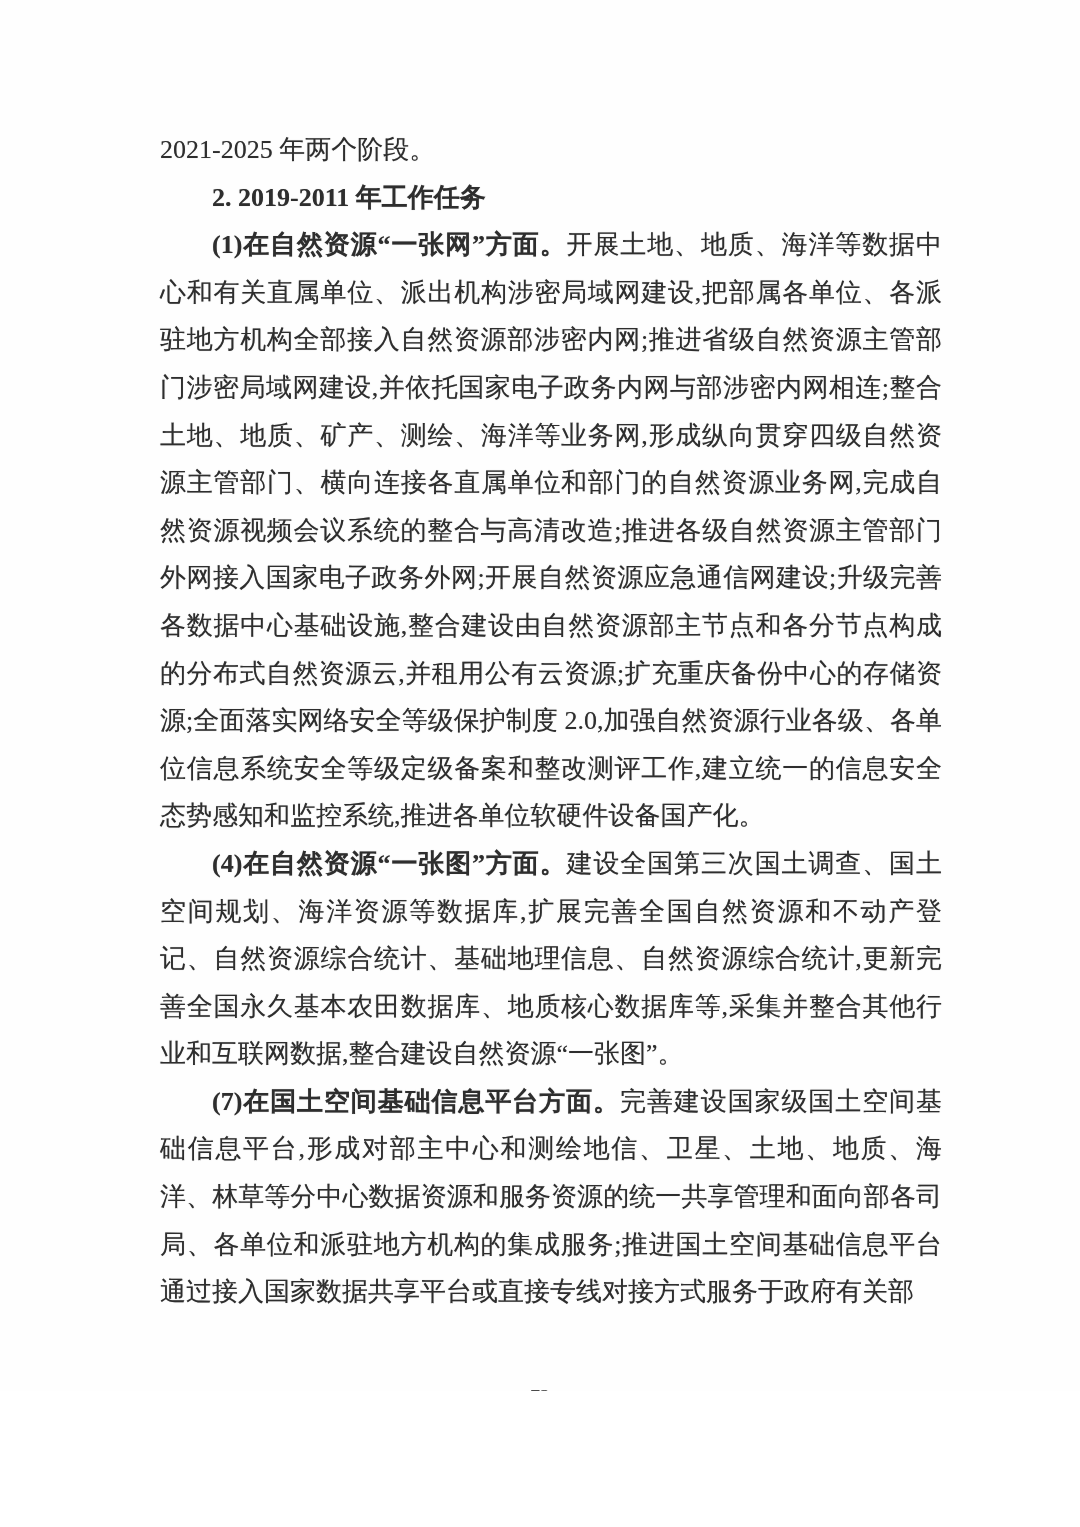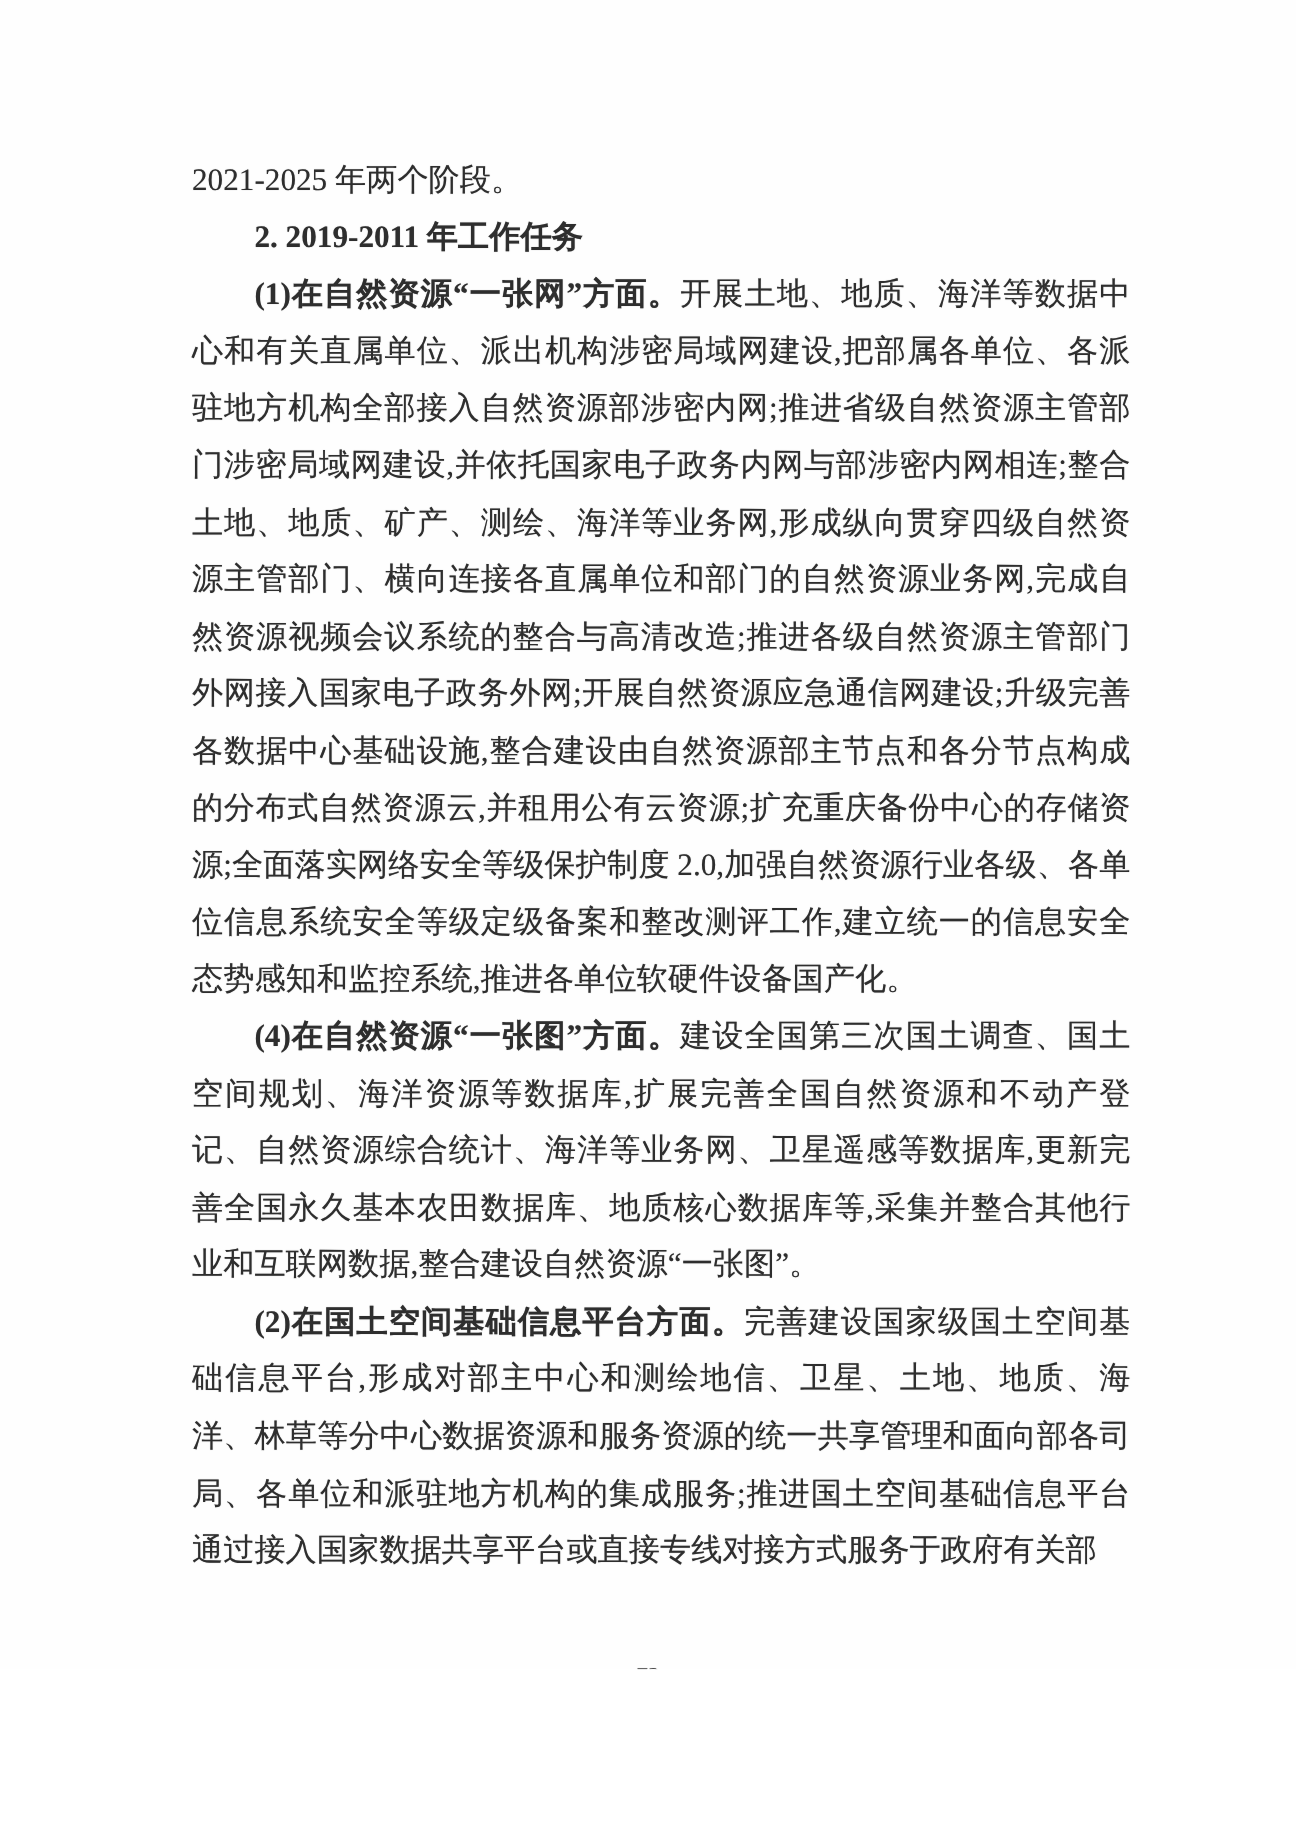--- a/index.html
+++ b/index.html
@@ -48,17 +48,17 @@
   }
 </style>
 </head>
 <body>
 
 <div class="page">
   <div class="doc-body">
       <p class="para"><span class="seg">2021-2025 年两个阶段。</span></p>
       <p class="para indent"><span class="seg bold">2. 2019-2011 年工作任务</span></p>
       <p class="para indent"><span class="seg bold">(1)在自然资源“一张网”方面。</span><span class="seg">开展土地、地质、海洋等数据中心和有关直属单位、派出机构涉密局域网建设,把部属各单位、各派驻地方机构全部接入自然资源部涉密内网;推进省级自然资源主管部门涉密局域网建设,并依托国家电子政务内网与部涉密内网相连;整合土地、地质、矿产、测绘、海洋等业务网,形成纵向贯穿四级自然资源主管部门、横向连接各直属单位和部门的自然资源业务网,完成自然资源视频会议系统的整合与高清改造;推进各级自然资源主管部门外网接入国家电子政务外网;开展自然资源应急通信网建设;升级完善各数据中心基础设施,整合建设由自然资源部主节点和各分节点构成的分布式自然资源云,并租用公有云资源;扩充重庆备份中心的存储资源;全面落实网络安全等级保护制度 2.0,加强自然资源行业各级、各单位信息系统安全等级定级备案和整改测评工作,建立统一的信息安全态势感知和监控系统,推进各单位软硬件设备国产化。</span></p>
-      <p class="para indent"><span class="seg bold">(4)在自然资源“一张图”方面。</span><span class="seg">建设全国第三次国土调查、国土空间规划、海洋资源等数据库,扩展完善全国自然资源和不动产登记、自然资源综合统计、海洋等业务网、卫星遥感等数据库,更新完善全国永久基本农田数据库、地质核心数据库等,采集并整合其他行业和互联网数据,整合建设自然资源“一张图”。</span></p>
-      <p class="para indent"><span class="seg bold">(2)在国土空间基础信息平台方面。</span><span class="seg">完善建设国家级国土空间基础信息平台,形成对部主中心和测绘地信、卫星、土地、地质、海洋、林草等分中心数据资源和服务资源的统一共享管理和面向部各司局、各单位和派驻地方机构的集成服务;推进国土空间基础信息平台通过接入国家数据共享平台或直接专线对接方式服务于政府有关部</span></p>
+      <p class="para indent"><span class="seg bold">(4)在自然资源“一张图”方面。</span><span class="seg">建设全国第三次国土调查、国土空间规划、海洋资源等数据库,扩展完善全国自然资源和不动产登记、自然资源综合统计、基础地理信息、自然资源综合统计,更新完善全国永久基本农田数据库、地质核心数据库等,采集并整合其他行业和互联网数据,整合建设自然资源“一张图”。</span></p>
+      <p class="para indent"><span class="seg bold">(7)在国土空间基础信息平台方面。</span><span class="seg">完善建设国家级国土空间基础信息平台,形成对部主中心和测绘地信、卫星、土地、地质、海洋、林草等分中心数据资源和服务资源的统一共享管理和面向部各司局、各单位和派驻地方机构的集成服务;推进国土空间基础信息平台通过接入国家数据共享平台或直接专线对接方式服务于政府有关部</span></p>
     </div>
   <div class="page-number">72</div>
 </div>
 
 </body></html>

